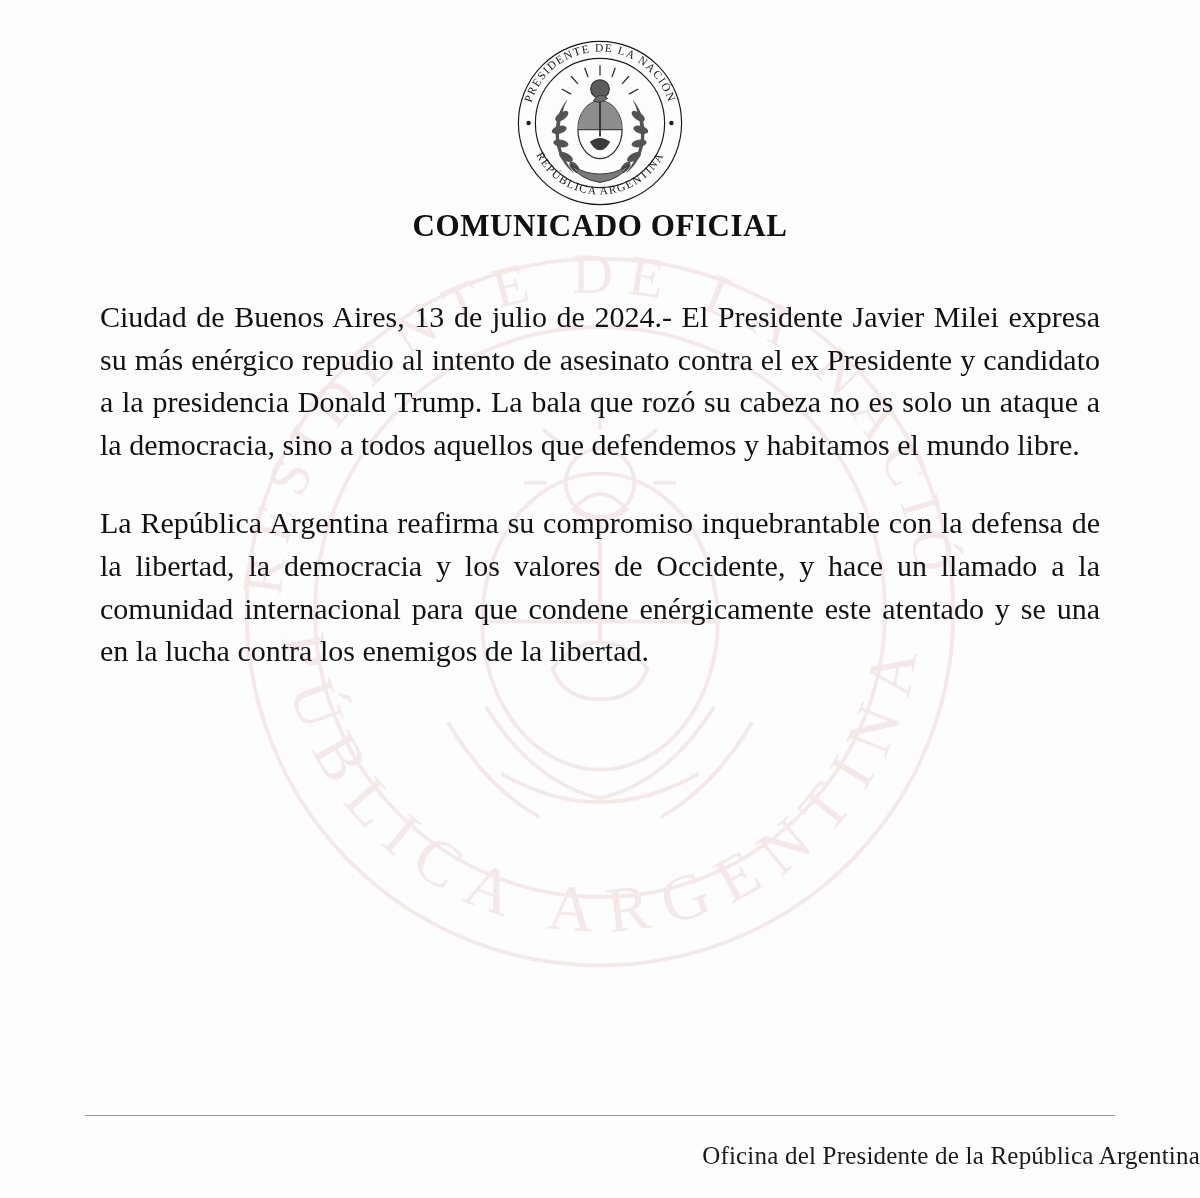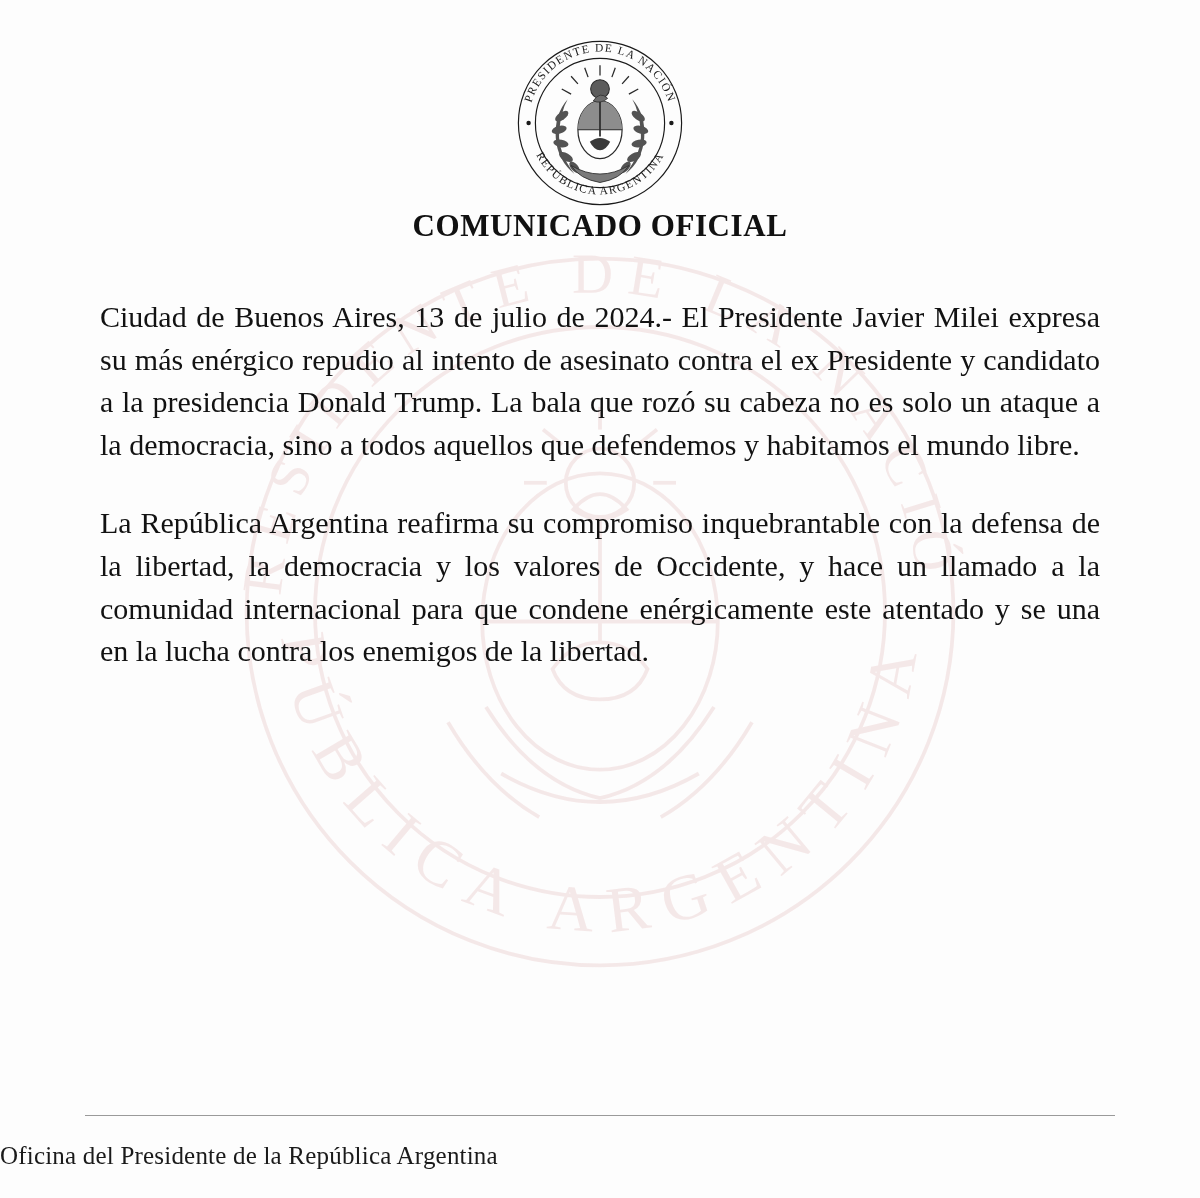--- a/index.html
+++ b/index.html
@@ -90,21 +90,21 @@
     z-index: 2;
     padding-bottom: 28px;
   }
   .footer-rule {
     width: 1030px;
     height: 1px;
     background: #9a9a9a;
     margin: 0 auto 26px auto;
   }
   .footer-text {
-    text-align: left;
+    text-align: right;
     font-size: 25px;
     color: #1a1a1a;
     letter-spacing: 0.2px;
   }
 </style>
 </head>
 <body>
 
 <div class="page">
 

